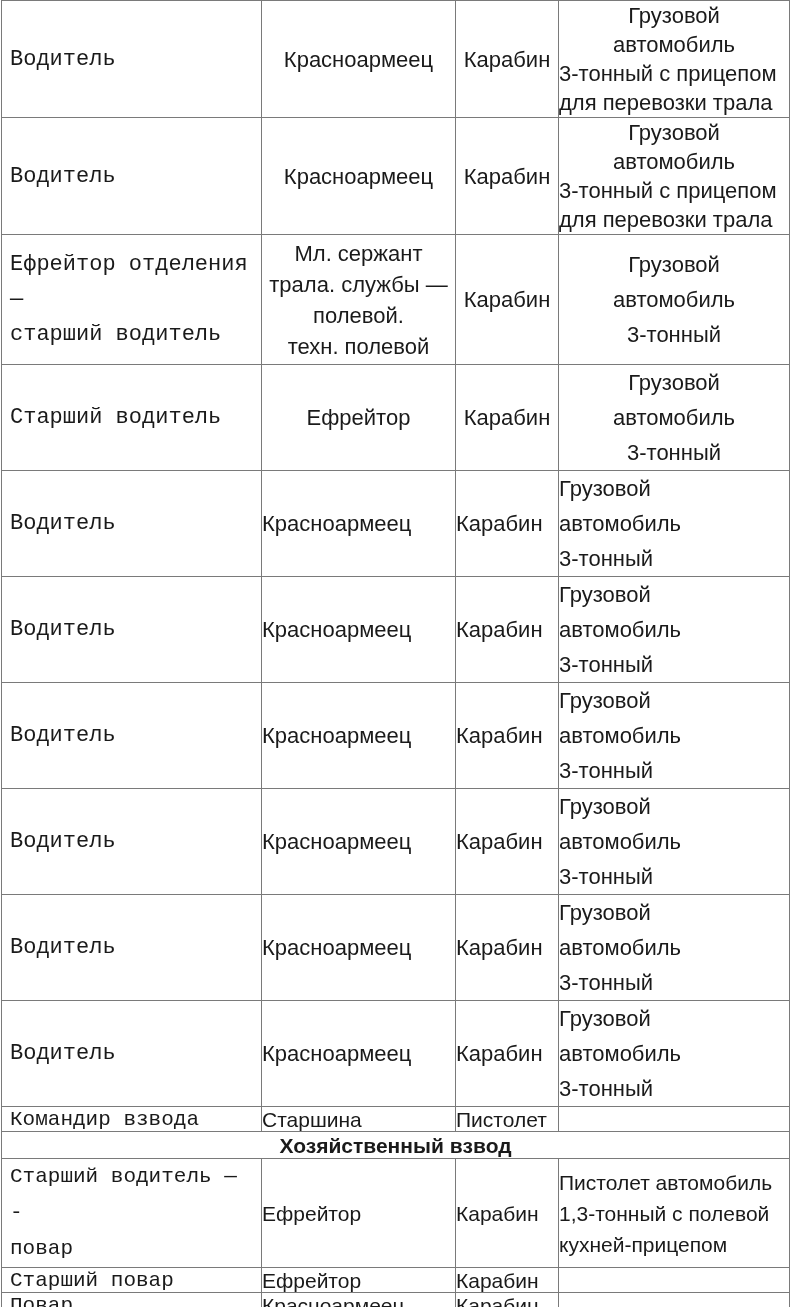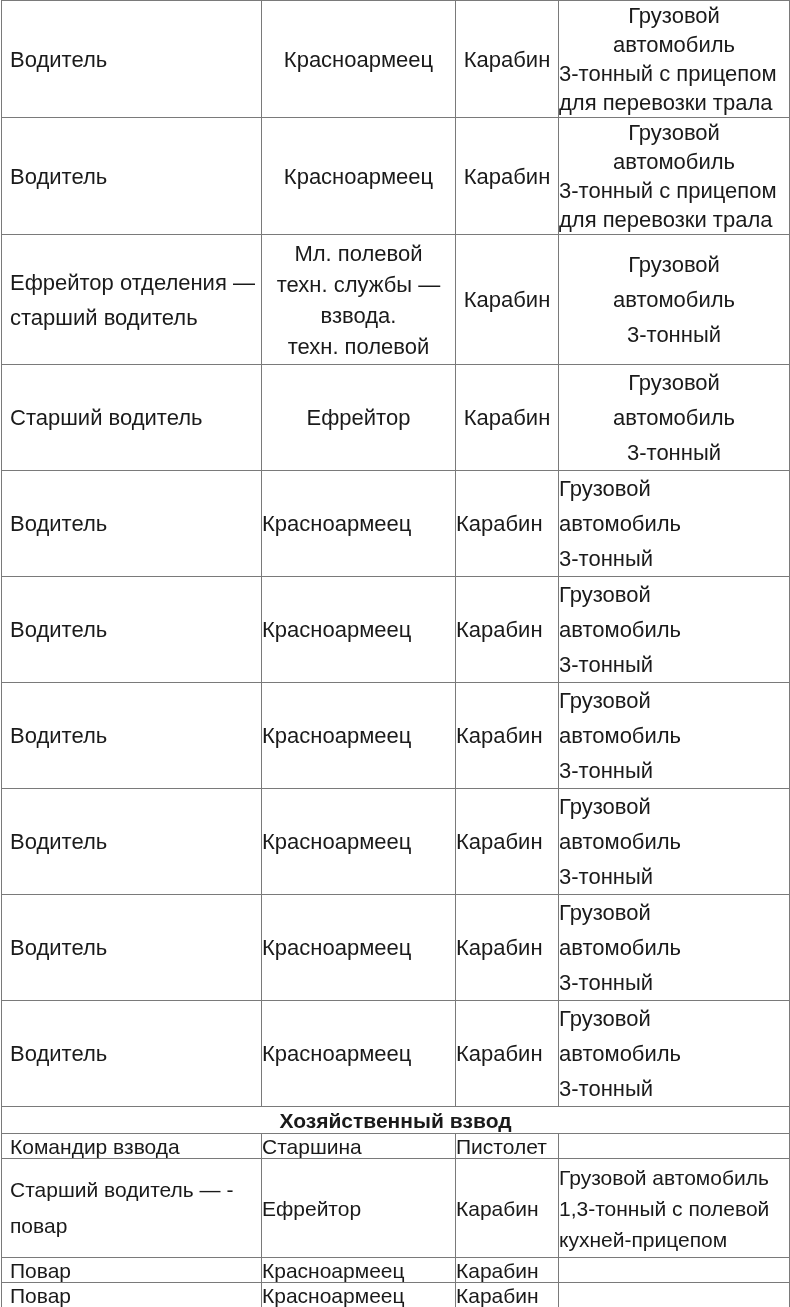--- a/index.html
+++ b/index.html
@@ -1,20 +1,20 @@
 <!DOCTYPE html>
 <html><head>
 <meta charset="utf-8">
 <style>
   html, body { margin: 0; padding: 0; background: #ffffff; }
   body { width: 790px; height: 1307px; overflow: hidden; font-family: "Liberation Sans", sans-serif; color: #1a1a1a; }
   table { border-collapse: collapse; table-layout: fixed; width: 788px; margin-left: 1px; }
   td { border: 1.5px solid #7a7a7a; padding: 0; font-size: 22px; line-height: 35px; vertical-align: middle; overflow: hidden; }
   col.c1 { width: 260px; } col.c2 { width: 194px; } col.c3 { width: 103px; } col.c4 { width: 231px; }
-  .pl { padding-left: 8px; }
+  .pl { padding-left: 8px; font-family: Liberation Mono, monospace; }
   .center { text-align: center; }
   .tight td { line-height: 23px; font-size: 21px; }
   .sec { text-align: center; font-weight: bold; line-height: 26px; }
   .r114 { height: 112px; }
   .r132 { height: 130px; }
   .r96 { height: 94px; }
   .cell-lines span { display: block; }
 </style>
 </head>
 <body>
@@ -51,23 +51,23 @@
         <span style="text-align:left">для перевозки трала</span>
       </td>
     </tr>
 
     <tr class="r132">
       <td class="pl cell-lines">
         <span>Ефрейтор отделения —</span>
         <span>старший водитель</span>
       </td>
       <td class="center cell-lines" style="line-height:31px">
-        <span>Мл. полевой</span>
-        <span>техн. службы —</span>
-        <span>взвода.</span>
+        <span>Мл. сержант</span>
+        <span>трала. службы —</span>
+        <span>полевой.</span>
         <span>техн. полевой</span>
       </td>
       <td class="center">Карабин</td>
       <td class="center cell-lines">
         <span>Грузовой</span>
         <span>автомобиль</span>
         <span>3-тонный</span>
       </td>
     </tr>
 
@@ -137,41 +137,47 @@
       <td>Красноармеец</td>
       <td>Карабин</td>
       <td class="cell-lines">
         <span>Грузовой</span>
         <span>автомобиль</span>
         <span>3-тонный</span>
       </td>
     </tr>
   </tbody>
   <tbody class="tight">
-    <tr style="height:27px">
-      <td colspan="4" class="sec">Хозяйственный взвод</td>
-    </tr>
     <tr style="height:25px">
       <td class="pl">Командир взвода</td>
       <td>Старшина</td>
       <td>Пистолет</td>
       <td></td>
+    </tr>
+    <tr style="height:27px">
+      <td colspan="4" class="sec">Хозяйственный взвод</td>
     </tr>
     <tr style="height:99px">
       <td class="pl cell-lines" style="line-height:36px">
         <span>Старший водитель — -</span>
         <span>повар</span>
       </td>
       <td>Ефрейтор</td>
       <td>Карабин</td>
       <td class="cell-lines" style="line-height:31px">
-        <span>Грузовой автомобиль</span>
+        <span>Пистолет автомобиль</span>
         <span>1,3-тонный с полевой</span>
         <span>кухней-прицепом</span>
       </td>
+    </tr>
+    <tr style="height:25px">
+      <td class="pl">Старший повар</td>
+      <td>Ефрейтор</td>
+      <td>Карабин</td>
+      <td></td>
     </tr>
     <tr style="height:25px">
       <td class="pl">Повар</td>
       <td>Красноармеец</td>
       <td>Карабин</td>
       <td></td>
     </tr>
     <tr style="height:25px">
       <td class="pl">Повар</td>
       <td>Красноармеец</td>

